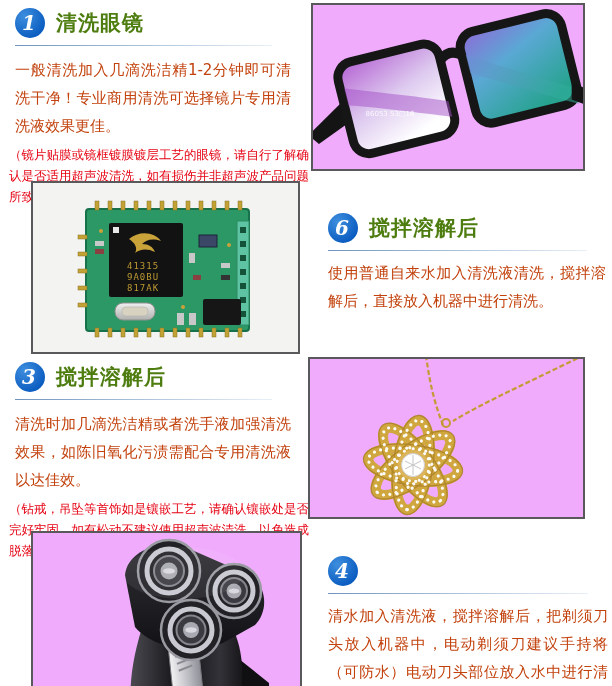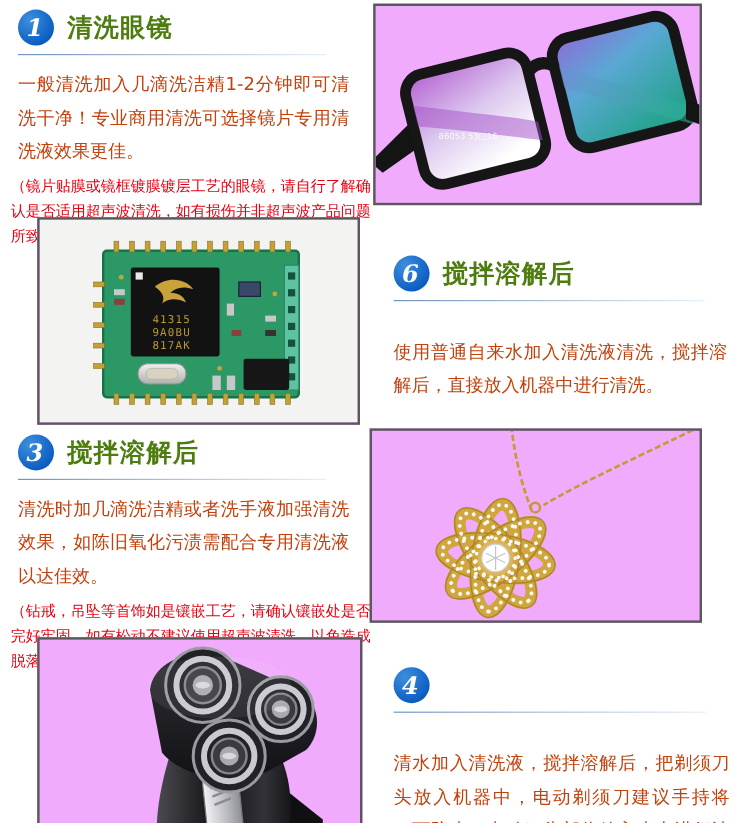--- a/index.html
+++ b/index.html
@@ -18,21 +18,21 @@
   .hdr{display:flex;align-items:center;gap:11px;}
   .badge{width:30px;height:30px;border-radius:50%;flex:0 0 30px;
          background:radial-gradient(circle at 32% 28%,#3e8ede,#0a5cc0 75%);
          color:#fff;display:flex;align-items:center;justify-content:center;
          font-size:20px;font-weight:bold;font-style:italic;
          font-family:"DejaVu Serif","Liberation Serif",serif;padding-right:2px;box-sizing:border-box;}
   .title{font-size:21px;font-weight:bold;color:#4d7c0f;letter-spacing:1px;white-space:nowrap;}
   .rule{height:1px;width:93%;margin-top:7px;background:linear-gradient(90deg,#6f94bd,#e8eff7);}
   .body{margin:10px 0 0;font-size:15px;line-height:28px;color:#c2410c;text-align:justify;}
   .note{margin:4px 0 0 -6px;width:302px;font-size:12.5px;line-height:21px;color:#e60012;}
-  #sec-6 .body,#sec-4 .body{margin-top:28px;}
+  #sec-6 .body,#sec-4 .body{margin-top:8px;font-family:Liberation Serif, serif;}
   svg{display:block;}
 </style>
 </head>
 <body>
 
 <div class="canvas">
 
   <div class="section" id="sec-1">
     <div class="hdr">
       <div class="badge">

